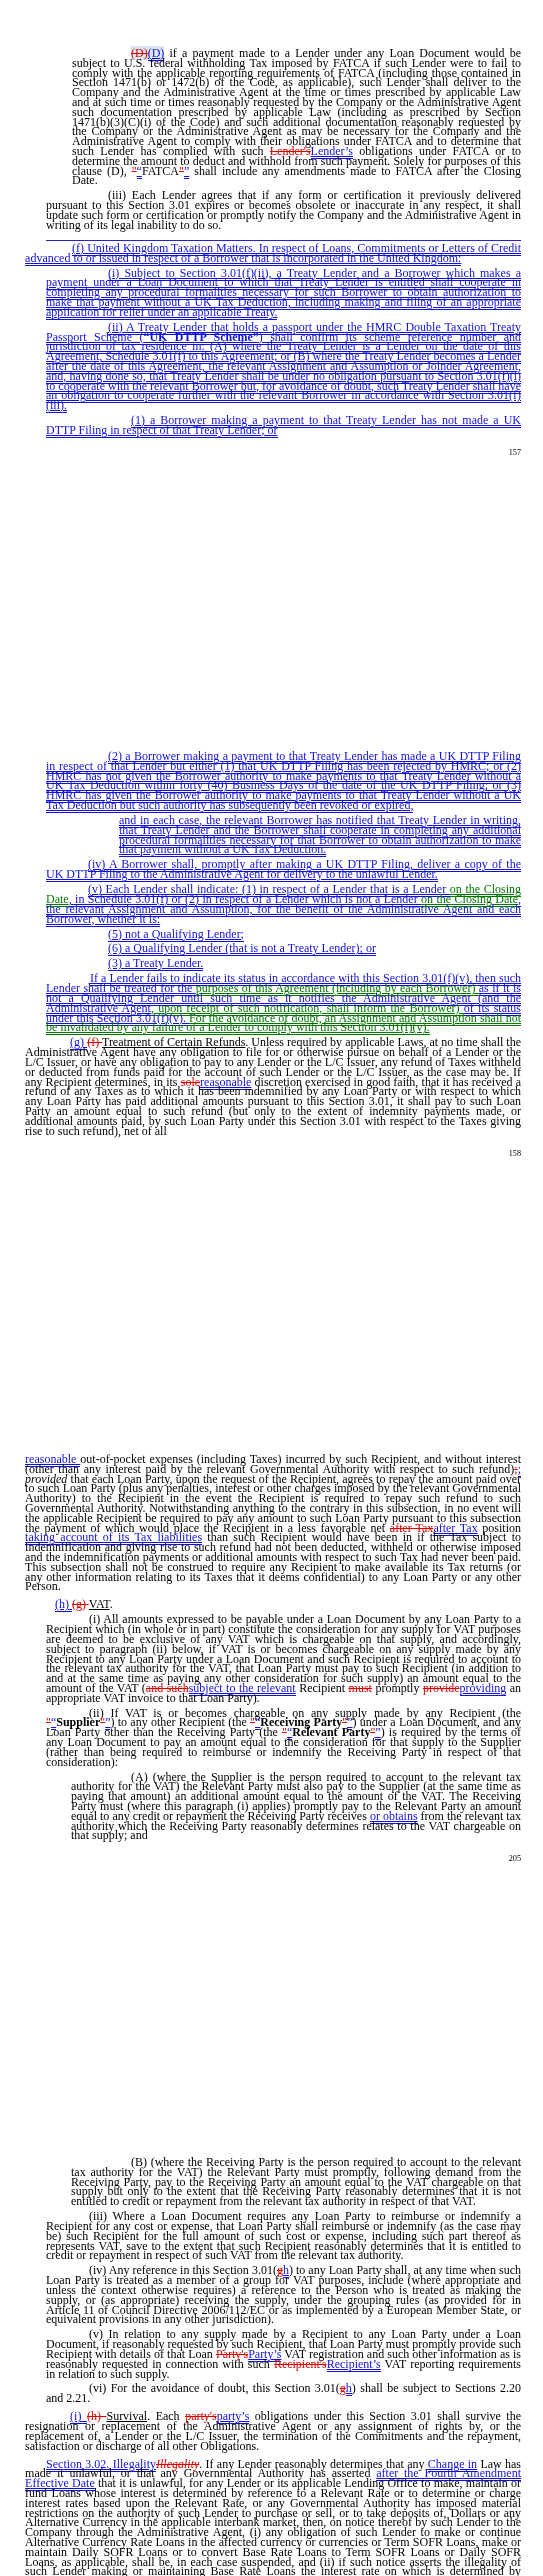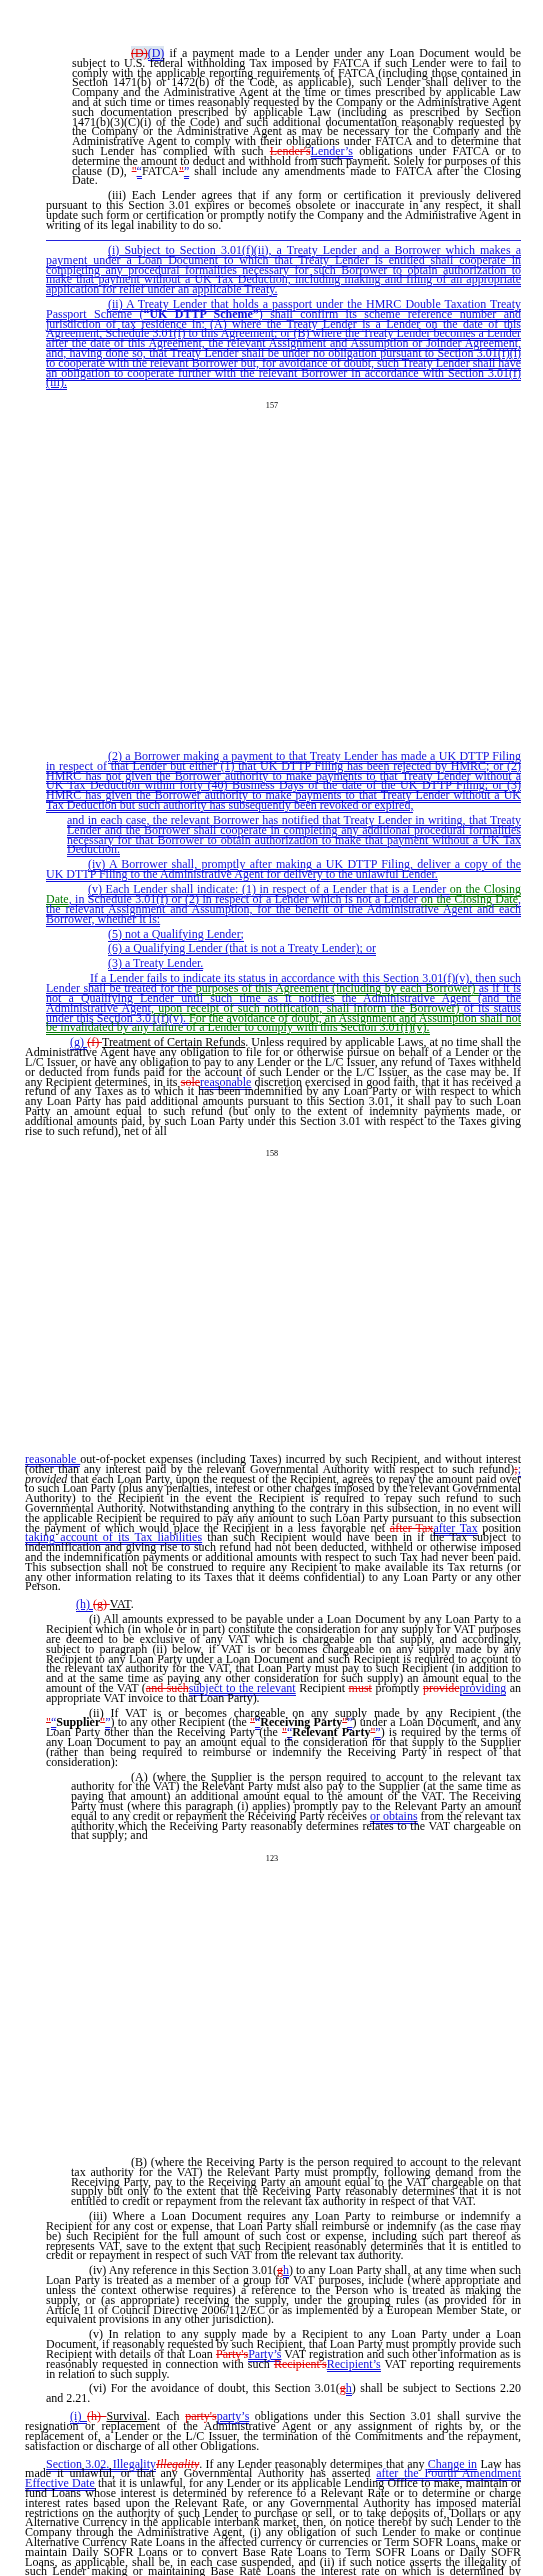--- a/index.html
+++ b/index.html
@@ -30,67 +30,69 @@
   }
   .para:first-child{margin-top:0;}
   .rule-line{
     height:1px;
     border-bottom:1px solid #2222dd;
     margin:8.2px 0 0 23px;
   }
   .page-number{
     margin-top:12.4px;
     font-size:8.2px;
-    text-align:center;
+    text-align:right;
   }
   
   .r-del{color:#e00000;text-decoration:line-through;text-decoration-color:#e00000;}
   .r-ins{color:#1111dd;text-decoration:underline;border-bottom:0.5px solid #1111dd;}
   .r-ins2{color:#007700;text-decoration:underline;border-bottom:0.5px solid #007700;}
   .r-u{text-decoration:underline;}
   .r-b{font-weight:bold;}
   .r-i{font-style:italic;}
   .r-hl{background:#dce6f1;}
 </style>
 </head>
 <body>
 
 <div class="doc">
     <div class="page">
       <div class="content">
         <p class="para" style="margin-left: 49px; text-indent: 59px; margin-top: 0px;"><span class="r-del r-hl">(D)</span><span class="r-ins r-hl">(D)</span><span> if a payment made to a Lender under any Loan Document would be subject to U.S. federal withholding Tax imposed by FATCA if such Lender were to fail to comply with the applicable reporting requirements of FATCA (including those contained in Section 1471(b) or 1472(b) of the Code, as applicable), such Lender shall deliver to the Company and the Administrative Agent at the time or times prescribed by applicable Law and at such time or times reasonably requested by the Company or the Administrative Agent such documentation prescribed by applicable Law (including as prescribed by Section 1471(b)(3)(C)(i) of the Code) and such additional documentation reasonably requested by the Company or the Administrative Agent as may be necessary for the Company and the Administrative Agent to comply with their obligations under FATCA and to determine that such Lender has complied with such </span><span class="r-del">Lender's</span><span class="r-ins">Lender’s</span><span> obligations under FATCA or to determine the amount to deduct and withhold from such payment. Solely for purposes of this clause (D), </span><span class="r-del">"</span><span class="r-ins">“</span><span>FATCA</span><span class="r-del">"</span><span class="r-ins">”</span><span> shall include any amendments made to FATCA after the Closing Date.</span></p>
         <p class="para" style="margin-left: 23px; text-indent: 62px;"><span>(iii) Each Lender agrees that if any form or certification it previously delivered pursuant to this Section 3.01 expires or becomes obsolete or inaccurate in any respect, it shall update such form or certification or promptly notify the Company and the Administrative Agent in writing of its legal inability to do so.</span></p>
         <div class="rule-line"></div>
+        <p class="para" style="margin-left: 2.1px; text-indent: 47px; margin-top: 3.1px;"><span class="r-ins">(f) United Kingdom Taxation Matters. In respect of Loans, Commitments or Letters of Credit advanced to or issued in respect of a Borrower that is incorporated in the United Kingdom:</span></p>
         <p class="para" style="margin-left: 23px; text-indent: 62px;"><span class="r-ins">(i) Subject to Section 3.01(f)(ii), a Treaty Lender and a Borrower which makes a payment under a Loan Document to which that Treaty Lender is entitled shall cooperate in completing any procedural formalities necessary for such Borrower to obtain authorization to make that payment without a UK Tax Deduction, including making and filing of an appropriate application for relief under an applicable Treaty.</span></p>
         <p class="para" style="margin-left: 23px; text-indent: 62px;"><span class="r-ins">(ii) A Treaty Lender that holds a passport under the HMRC Double Taxation Treaty Passport Scheme (</span><span class="r-ins r-b">“UK DTTP Scheme”</span><span class="r-ins">) shall confirm its scheme reference number and jurisdiction of tax residence in: (A) where the Treaty Lender is a Lender on the date of this Agreement, Schedule 3.01(f) to this Agreement; or (B) where the Treaty Lender becomes a Lender after the date of this Agreement, the relevant Assignment and Assumption or Joinder Agreement, and, having done so, that Treaty Lender shall be under no obligation pursuant to Section 3.01(f)(i) to cooperate with the relevant Borrower but, for avoidance of doubt, such Treaty Lender shall have an obligation to cooperate further with the relevant Borrower in accordance with Section 3.01(f)(iii).</span></p>
+        <p class="para" style="margin-left: 23px; text-indent: 85px;"><span class="r-ins">(1) a Borrower making a payment to that Treaty Lender has not made a UK DTTP Filing in respect of that Treaty Lender; or</span></p>
         <div class="page-number">157</div>
       </div>
     </div>
     <div class="page">
       <div class="content">
         <p class="para" style="margin-left: 23px; text-indent: 62px; margin-top: 0px;"><span class="r-ins">(2) a Borrower making a payment to that Treaty Lender has made a UK DTTP Filing in respect of that Lender but either (1) that UK DTTP Filing has been rejected by HMRC; or (2) HMRC has not given the Borrower authority to make payments to that Treaty Lender without a UK Tax Deduction within forty (40) Business Days of the date of the UK DTTP Filing; or (3) HMRC has given the Borrower authority to make payments to that Treaty Lender without a UK Tax Deduction but such authority has subsequently been revoked or expired,</span></p>
-        <p class="para" style="margin-left: 44px; text-indent: 0px;"><span class="r-ins">and in each case, the relevant Borrower has notified that Treaty Lender in writing, that Treaty Lender and the Borrower shall cooperate in completing any additional procedural formalities necessary for that Borrower to obtain authorization to make that payment without a UK Tax Deduction.</span></p>
+        <p class="para" style="margin-left: 96px; text-indent: 0px;"><span class="r-ins">and in each case, the relevant Borrower has notified that Treaty Lender in writing, that Treaty Lender and the Borrower shall cooperate in completing any additional procedural formalities necessary for that Borrower to obtain authorization to make that payment without a UK Tax Deduction.</span></p>
         <p class="para" style="margin-left: 23px; text-indent: 42px;"><span class="r-ins">(iv) A Borrower shall, promptly after making a UK DTTP Filing, deliver a copy of the UK DTTP Filing to the Administrative Agent for delivery to the unlawful Lender.</span></p>
         <p class="para" style="margin-left: 23px; text-indent: 42px;"><span class="r-ins">(v) Each Lender shall indicate: (1) in respect of a Lender that is a Lender </span><span class="r-ins2">on the Closing Date</span><span class="r-ins">, in Schedule 3.01(f) or (2) in respect of a Lender which is not a Lender </span><span class="r-ins2">on the Closing Date</span><span class="r-ins">, the relevant Assignment and Assumption, for the benefit of the Administrative Agent and each Borrower, whether it is:</span></p>
         <p class="para" style="margin-left: 23px; text-indent: 62px;"><span class="r-ins">(5) not a Qualifying Lender;</span></p>
         <p class="para" style="margin-left: 23px; text-indent: 62px;"><span class="r-ins">(6) a Qualifying Lender (that is not a Treaty Lender); or</span></p>
         <p class="para" style="margin-left: 23px; text-indent: 62px;"><span class="r-ins">(3) a Treaty Lender.</span></p>
         <p class="para" style="margin-left: 23px; text-indent: 44px;"><span class="r-ins">If a Lender fails to indicate its status in accordance with this Section 3.01(f)(v), then such Lender shall be treated for the </span><span class="r-ins2">purposes of this Agreement (including by each Borrower) </span><span class="r-ins">as if it is not a Qualifying Lender until such time as it notifies the Administrative Agent (and the Administrative Agent</span><span class="r-ins2">, upon receipt of such notification, shall inform the Borrower) </span><span class="r-ins">of its status under this Section 3.01(f)(v). </span><span class="r-ins2">For the avoidance of doubt, an Assignment and Assumption shall not be invalidated by any failure of a Lender to comply with this Section 3.01(f)(v).</span></p>
         <p class="para" style="margin-left: 2.1px; text-indent: 45px;"><span class="r-ins">(g) </span><span class="r-del">(f) </span><span class="r-u">Treatment of Certain Refunds</span><span>. Unless required by applicable Laws, at no time shall the Administrative Agent have any obligation to file for or otherwise pursue on behalf of a Lender or the L/C Issuer, or have any obligation to pay to any Lender or the L/C Issuer, any refund of Taxes withheld or deducted from funds paid for the account of such Lender or the L/C Issuer, as the case may be. If any Recipient determines, in its </span><span class="r-del">sole</span><span class="r-ins">reasonable</span><span> discretion exercised in good faith, that it has received a refund of any Taxes as to which it has been indemnified by any Loan Party or with respect to which any Loan Party has paid additional amounts pursuant to this Section 3.01, it shall pay to such Loan Party an amount equal to such refund (but only to the extent of indemnity payments made, or additional amounts paid, by such Loan Party under this Section 3.01 with respect to the Taxes giving rise to such refund), net of all</span></p>
         <div class="page-number">158</div>
       </div>
     </div>
     <div class="page">
       <div class="content">
         <p class="para" style="margin-left: 2.1px; text-indent: 0px; margin-top: 0px;"><span class="r-ins">reasonable </span><span>out-of-pocket expenses (including Taxes) incurred by such Recipient, and without interest (other than any interest paid by the relevant Governmental Authority with respect to such refund)</span><span class="r-del">;</span><span class="r-ins">;</span><span> </span><span class="r-i">provided</span><span> that each Loan Party, upon the request of the Recipient, agrees to repay the amount paid over to such Loan Party (plus any penalties, interest or other charges imposed by the relevant Governmental Authority) to the Recipient in the event the Recipient is required to repay such refund to such Governmental Authority. Notwithstanding anything to the contrary in this subsection, in no event will the applicable Recipient be required to pay any amount to such Loan Party pursuant to this subsection the payment of which would place the Recipient in a less favorable net </span><span class="r-del">after-Tax</span><span class="r-ins">after Tax</span><span> position </span><span class="r-ins">taking account of its Tax liabilities</span><span> than such Recipient would have been in if the Tax subject to indemnification and giving rise to such refund had not been deducted, withheld or otherwise imposed and the indemnification payments or additional amounts with respect to such Tax had never been paid. This subsection shall not be construed to require any Recipient to make available its Tax returns (or any other information relating to its Taxes that it deems confidential) to any Loan Party or any other Person.</span></p>
-        <p class="para" style="margin-left: 53px; text-indent: 0px; margin-top: 8.2px;"><span class="r-ins">(h) </span><span class="r-del">(g) </span><span class="r-u">VAT</span><span>.</span></p>
+        <p class="para" style="margin-left: 32px; text-indent: 0px; margin-top: 8.2px;"><span class="r-ins">(h) </span><span class="r-del">(g) </span><span class="r-u">VAT</span><span>.</span></p>
         <p class="para" style="margin-left: 23px; text-indent: 43px;"><span>(i) All amounts expressed to be payable under a Loan Document by any Loan Party to a Recipient which (in whole or in part) constitute the consideration for any supply for VAT purposes are deemed to be exclusive of any VAT which is chargeable on that supply, and accordingly, subject to paragraph (ii) below, if VAT is or becomes chargeable on any supply made by any Recipient to any Loan Party under a Loan Document and such Recipient is required to account to the relevant tax authority for the VAT, that Loan Party must pay to such Recipient (in addition to and at the same time as paying any other consideration for such supply) an amount equal to the amount of the VAT (</span><span class="r-del">and such</span><span class="r-ins">subject to the relevant</span><span> Recipient </span><span class="r-del">must</span><span> promptly </span><span class="r-del">provide</span><span class="r-ins">providing</span><span> an appropriate VAT invoice to that Loan Party).</span></p>
         <p class="para" style="margin-left: 23px; text-indent: 43px;"><span>(ii) If VAT is or becomes chargeable on any supply made by any Recipient (the </span><span class="r-del">"</span><span class="r-ins">“</span><span class="r-b">Supplier</span><span class="r-del">"</span><span class="r-ins">”</span><span>) to any other Recipient (the </span><span class="r-del">"</span><span class="r-ins">“</span><span class="r-b">Receiving Party</span><span class="r-del">"</span><span class="r-ins">”</span><span>) under a Loan Document, and any Loan Party other than the Receiving Party (the </span><span class="r-del">"</span><span class="r-ins">“</span><span class="r-b">Relevant Party</span><span class="r-del">"</span><span class="r-ins">”</span><span>) is required by the terms of any Loan Document to pay an amount equal to the consideration for that supply to the Supplier (rather than being required to reimburse or indemnify the Receiving Party in respect of that consideration):</span></p>
         <p class="para" style="margin-left: 48px; text-indent: 60px;"><span>(A) (where the Supplier is the person required to account to the relevant tax authority for the VAT) the Relevant Party must also pay to the Supplier (at the same time as paying that amount) an additional amount equal to the amount of the VAT. The Receiving Party must (where this paragraph (i) applies) promptly pay to the Relevant Party an amount equal to any credit or repayment the Receiving Party receives </span><span class="r-ins">or obtains</span><span> from the relevant tax authority which the Receiving Party reasonably determines relates to the VAT chargeable on that supply; and</span></p>
-        <div class="page-number">123</div>
+        <div class="page-number">205</div>
       </div>
     </div>
     <div class="page">
       <div class="content">
         <p class="para" style="margin-left: 48px; text-indent: 60px; margin-top: 0px;"><span>(B) (where the Receiving Party is the person required to account to the relevant tax authority for the VAT) the Relevant Party must promptly, following demand from the Receiving Party, pay to the Receiving Party an amount equal to the VAT chargeable on that supply but only to the extent that the Receiving Party reasonably determines that it is not entitled to credit or repayment from the relevant tax authority in respect of that VAT.</span></p>
         <p class="para" style="margin-left: 23px; text-indent: 43px;"><span>(iii) Where a Loan Document requires any Loan Party to reimburse or indemnify a Recipient for any cost or expense, that Loan Party shall reimburse or indemnify (as the case may be) such Recipient for the full amount of such cost or expense, including such part thereof as represents VAT, save to the extent that such Recipient reasonably determines that it is entitled to credit or repayment in respect of such VAT from the relevant tax authority.</span></p>
         <p class="para" style="margin-left: 23px; text-indent: 43px;"><span>(iv) Any reference in this Section 3.01(</span><span class="r-del">g</span><span class="r-ins">h</span><span>) to any Loan Party shall, at any time when such Loan Party is treated as a member of a group for VAT purposes, include (where appropriate and unless the context otherwise requires) a reference to the Person who is treated as making the supply, or (as appropriate) receiving the supply, under the grouping rules (as provided for in Article 11 of Council Directive 2006/112/EC or as implemented by a European Member State, or equivalent provisions in any other jurisdiction).</span></p>
         <p class="para" style="margin-left: 23px; text-indent: 43px;"><span>(v) In relation to any supply made by a Recipient to any Loan Party under a Loan Document, if reasonably requested by such Recipient, that Loan Party must promptly provide such Recipient with details of that Loan </span><span class="r-del">Party's</span><span class="r-ins">Party’s</span><span> VAT registration and such other information as is reasonably requested in connection with such </span><span class="r-del">Recipient's</span><span class="r-ins">Recipient’s</span><span> VAT reporting requirements in relation to such supply.</span></p>
         <p class="para" style="margin-left: 23px; text-indent: 43px;"><span>(vi) For the avoidance of doubt, this Section 3.01(</span><span class="r-del">g</span><span class="r-ins">h</span><span>) shall be subject to Sections 2.20 and 2.21.</span></p>
         <p class="para" style="margin-left: 2.1px; text-indent: 45px; margin-top: 8.2px;"><span class="r-ins">(i) </span><span class="r-del">(h) </span><span class="r-u">Survival</span><span>. Each </span><span class="r-del">party's</span><span class="r-ins">party’s</span><span> obligations under this Section 3.01 shall survive the resignation or replacement of the Administrative Agent or any assignment of rights by, or the replacement of, a Lender or the L/C Issuer, the termination of the Commitments and the repayment, satisfaction or discharge of all other Obligations.</span></p>

